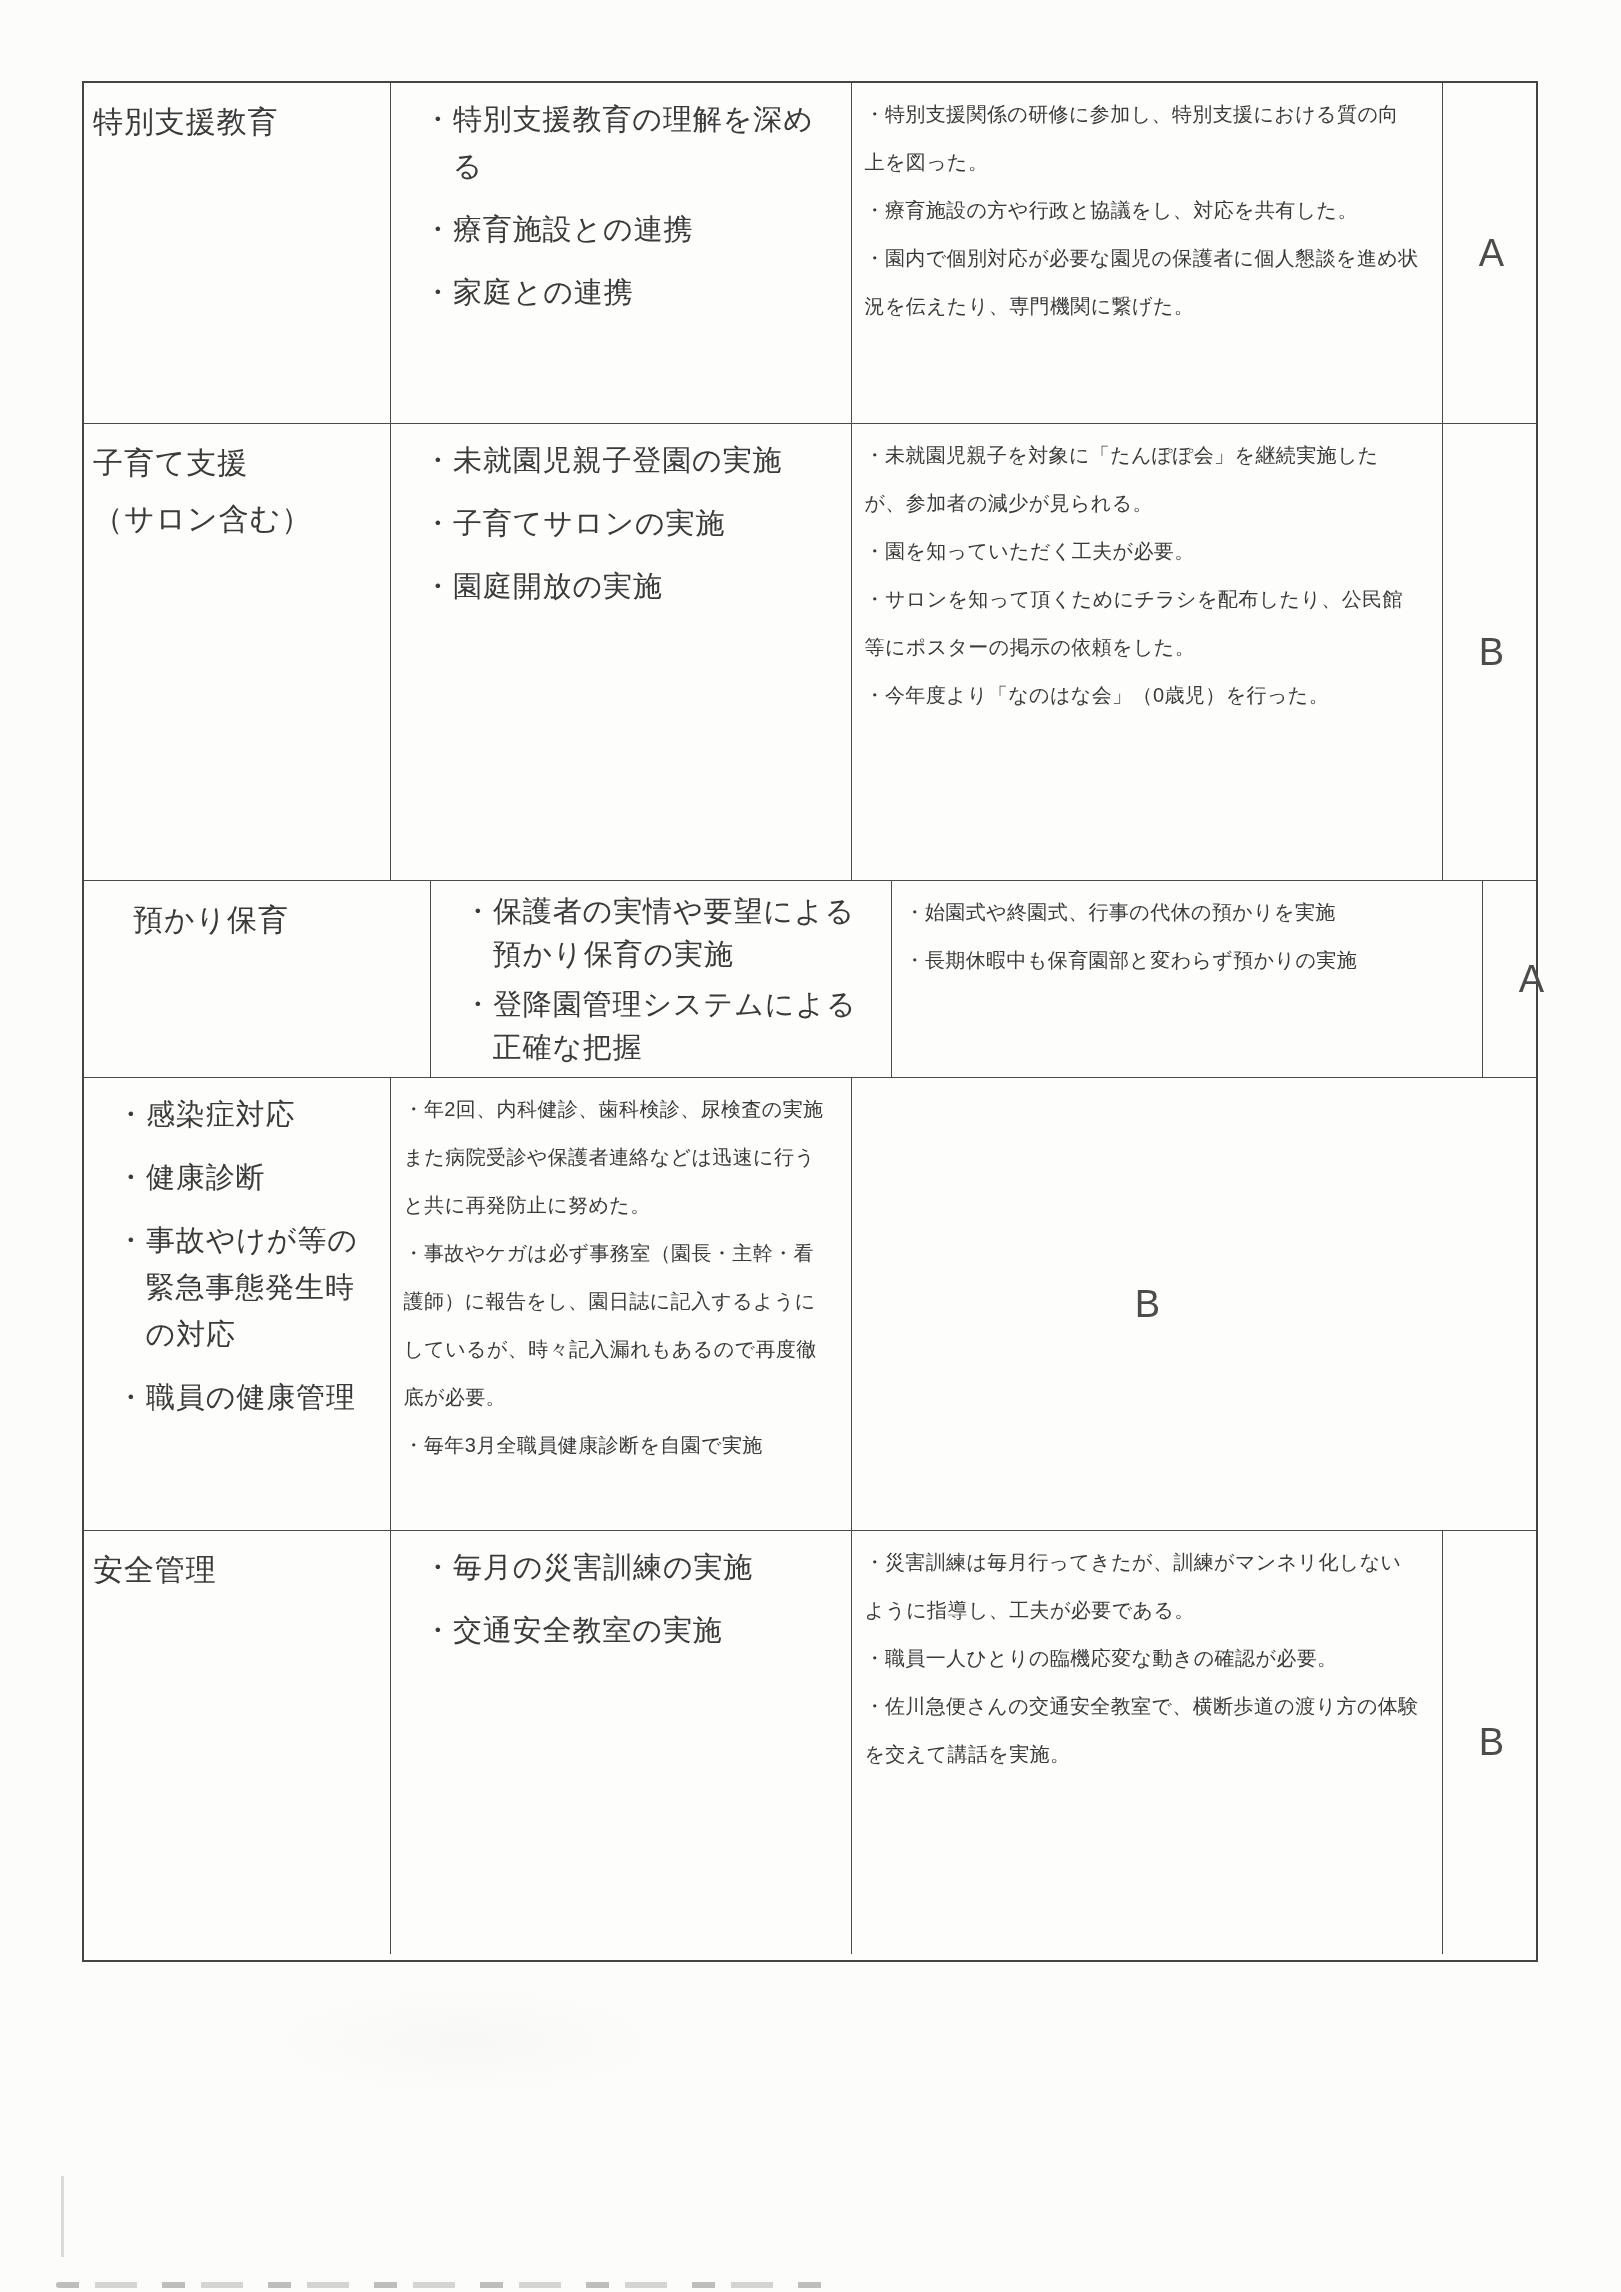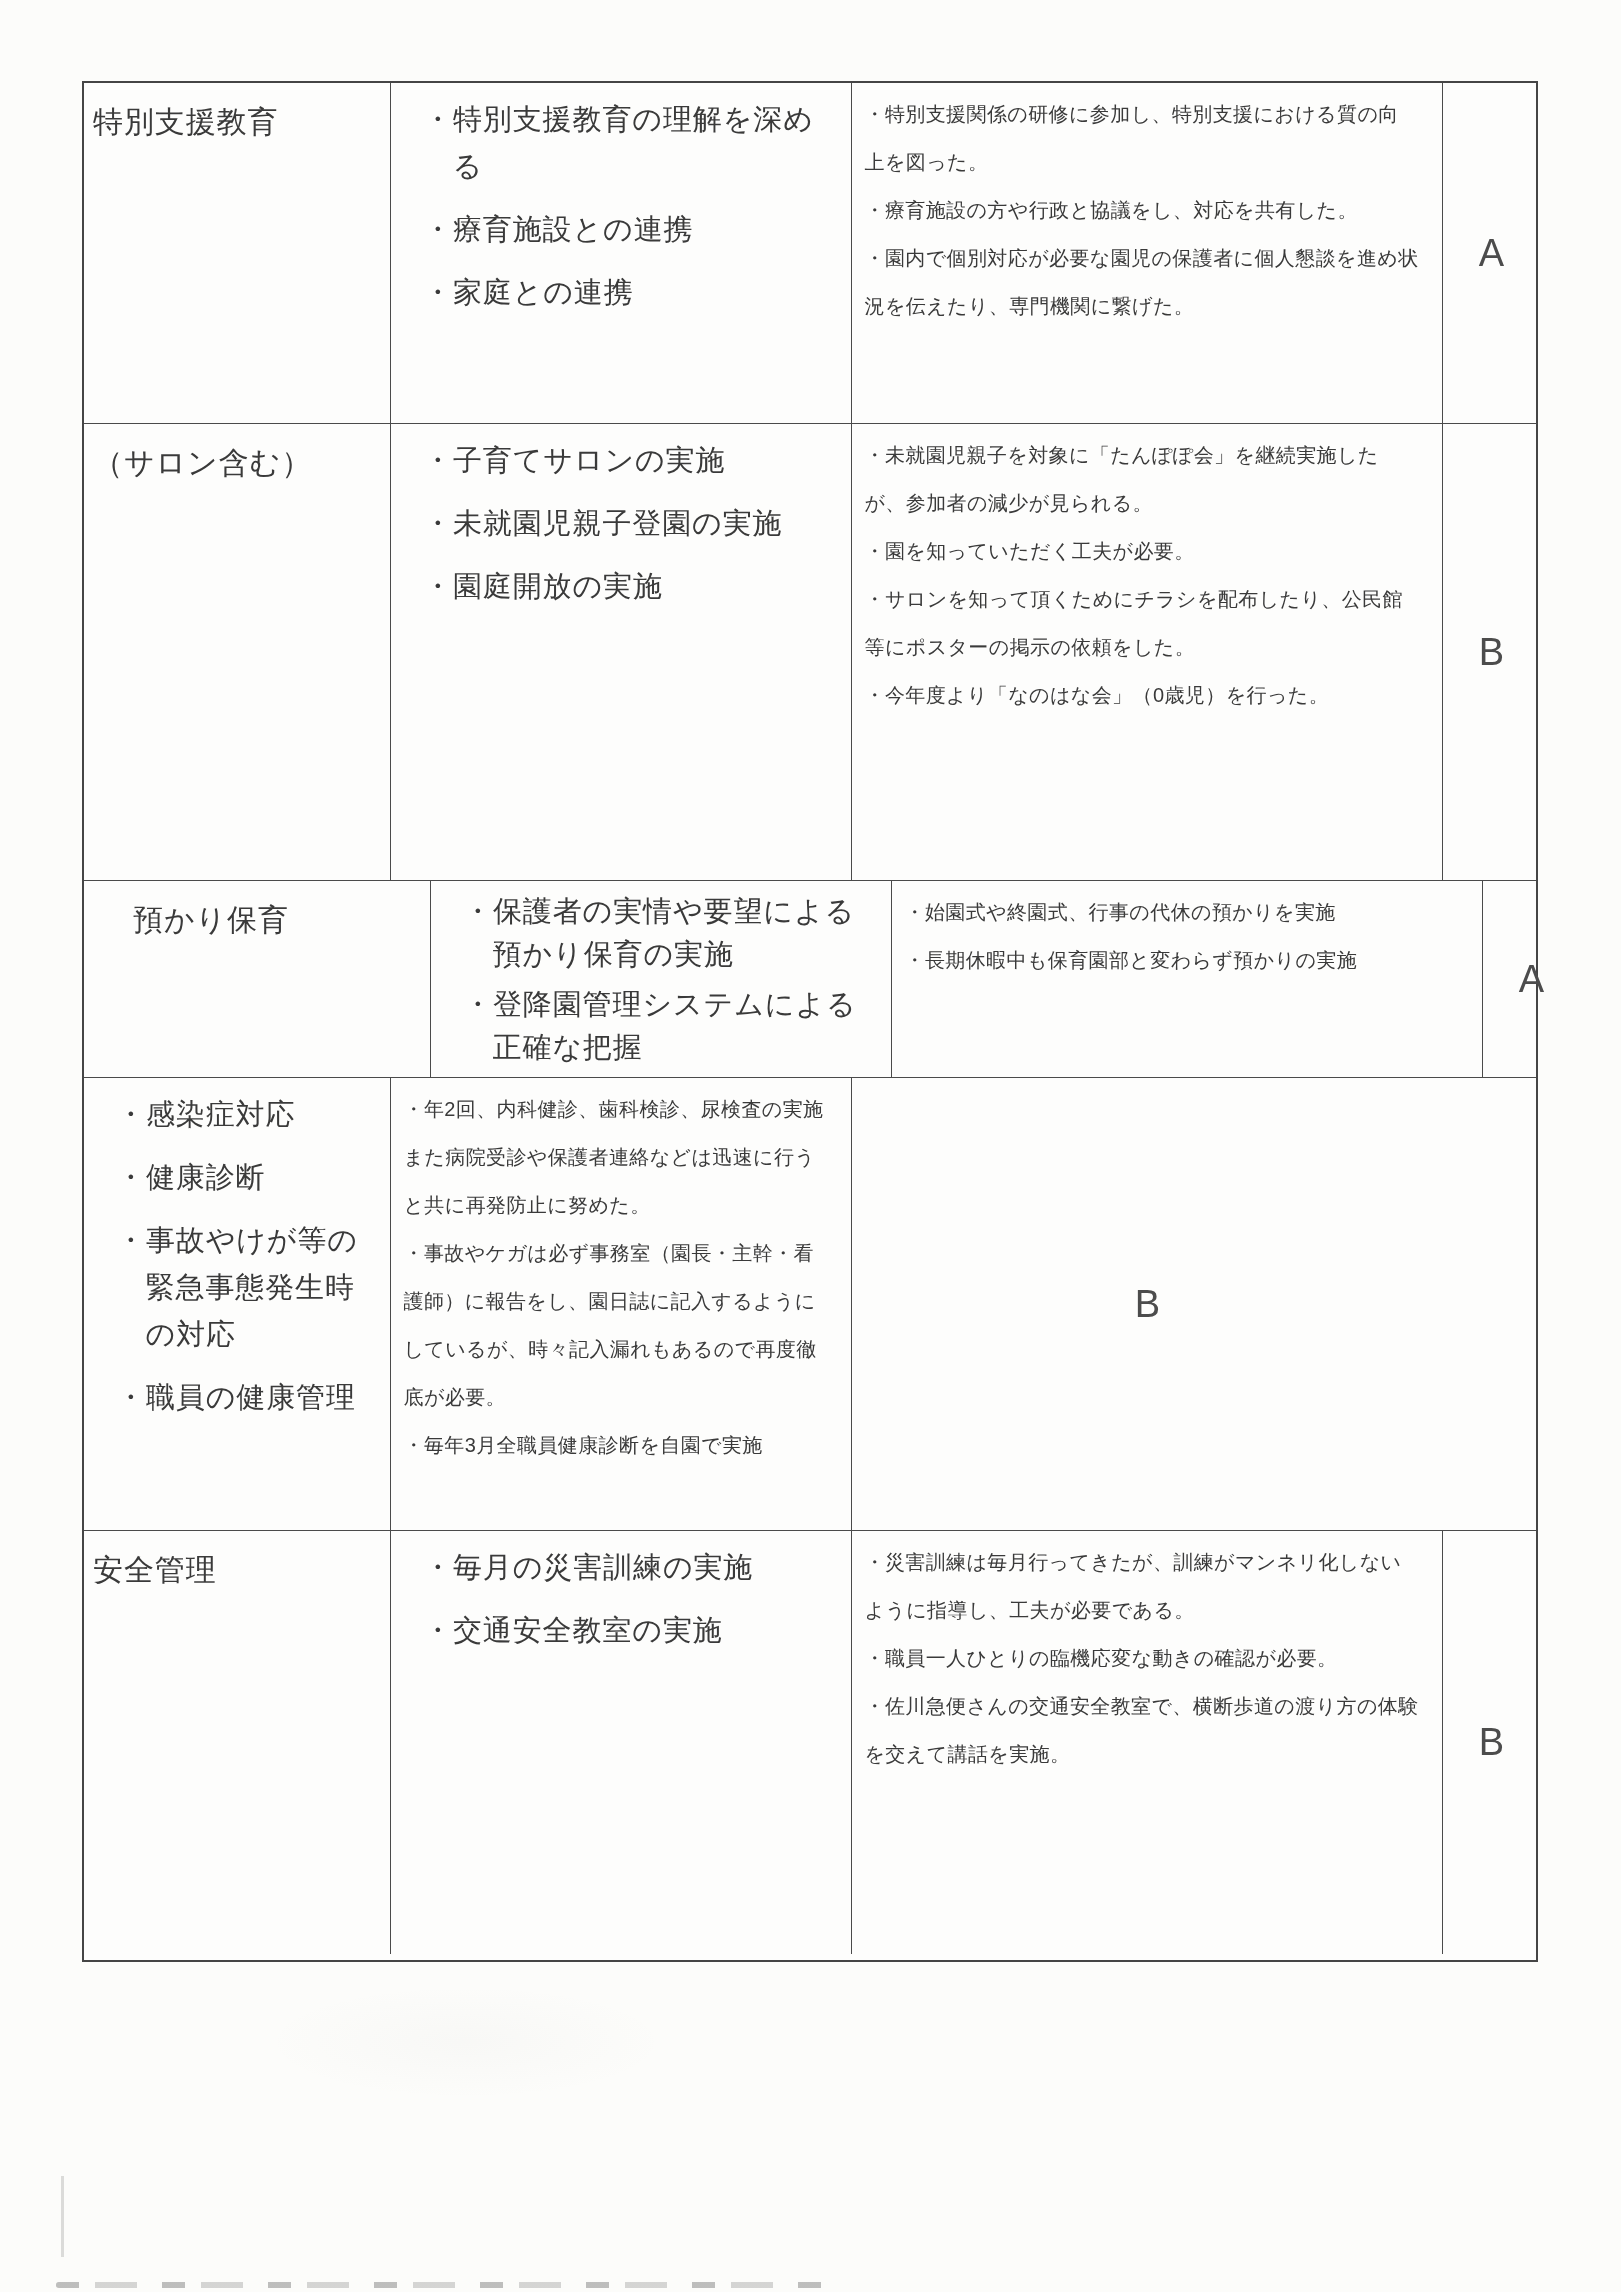--- a/index.html
+++ b/index.html
@@ -146,25 +146,26 @@
         <p>・療育施設の方や行政と協議をし、対応を共有した。</p>
         <p>・園内で個別対応が必要な園児の保護者に個人懇談を進め状況を伝えたり、専門機関に繋げた。</p>
       </div>
       <div class="cell grade">
         <span>A</span>
       </div>
     </div>
 
     <div class="t-row r2">
       <div class="cell category">
+        <div>子育て支援</div>
         <div>（サロン含む）</div>
       </div>
       <div class="cell initiatives">
+        <div class="item">・未就園児親子登園の実施</div>
         <div class="item">・子育てサロンの実施</div>
-        <div class="item">・未就園児親子登園の実施</div>
         <div class="item">・園庭開放の実施</div>
       </div>
       <div class="cell evaluation">
         <p>・未就園児親子を対象に「たんぽぽ会」を継続実施したが、参加者の減少が見られる。</p>
         <p>・園を知っていただく工夫が必要。</p>
         <p>・サロンを知って頂くためにチラシを配布したり、公民館等にポスターの掲示の依頼をした。</p>
         <p>・今年度より「なのはな会」（0歳児）を行った。</p>
       </div>
       <div class="cell grade">
         <span>B</span>

